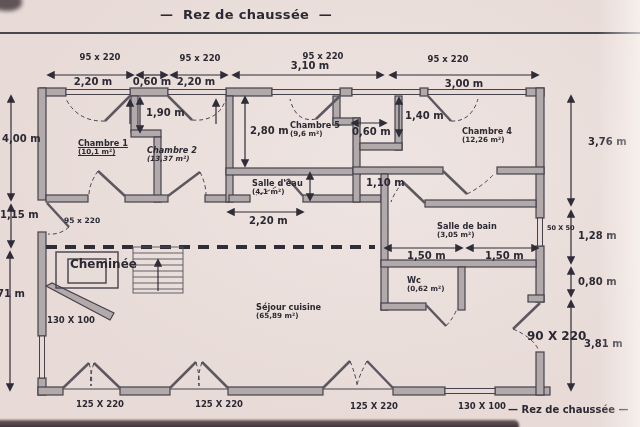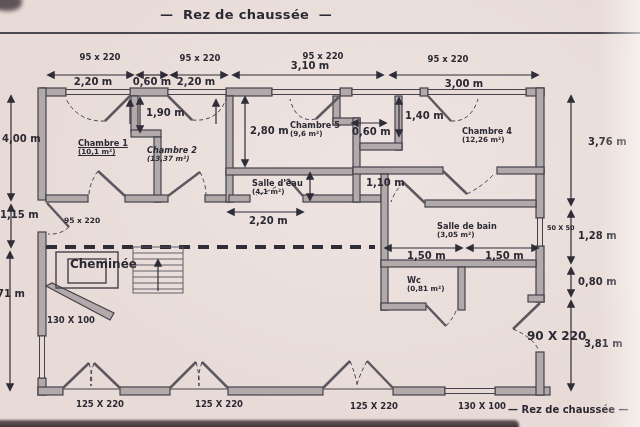--- a/index.html
+++ b/index.html
@@ -251,21 +251,25 @@
   <div class="room" style="left:252px;top:179px;">
     <div class="rname">Salle d'eau</div>
     <div class="rarea">(4,1 m²)</div>
   </div>
   <div class="room" style="left:437px;top:222px;">
     <div class="rname">Salle de bain</div>
     <div class="rarea">(3,05 m²)</div>
   </div>
   <div class="room" style="left:407px;top:276px;">
     <div class="rname">Wc</div>
-    <div class="rarea">(0,81 m²)</div>
+    <div class="rarea">(0,62 m²)</div>
+  </div>
+  <div class="room" style="left:256px;top:303px;">
+    <div class="rname">Séjour cuisine</div>
+    <div class="rarea">(65,89 m²)</div>
   </div>
   <div class="lbl s8" style="left:70px;top:258px;">Cheminée</div>
 
   <div class="lbl s75" style="left:64px;top:217px;">95 x 220</div>
   <div class="lbl s8" style="left:527px;top:330px;">90 X 220</div>
   <div class="lbl s85" style="left:47px;top:316px;">130 X 100</div>
   <div class="lbl s85" style="left:76px;top:400px;">125 X 220</div>
   <div class="lbl s85" style="left:195px;top:400px;">125 X 220</div>
   <div class="lbl s85" style="left:350px;top:402px;">125 X 220</div>
   <div class="lbl s85" style="left:458px;top:402px;">130 X 100</div>

